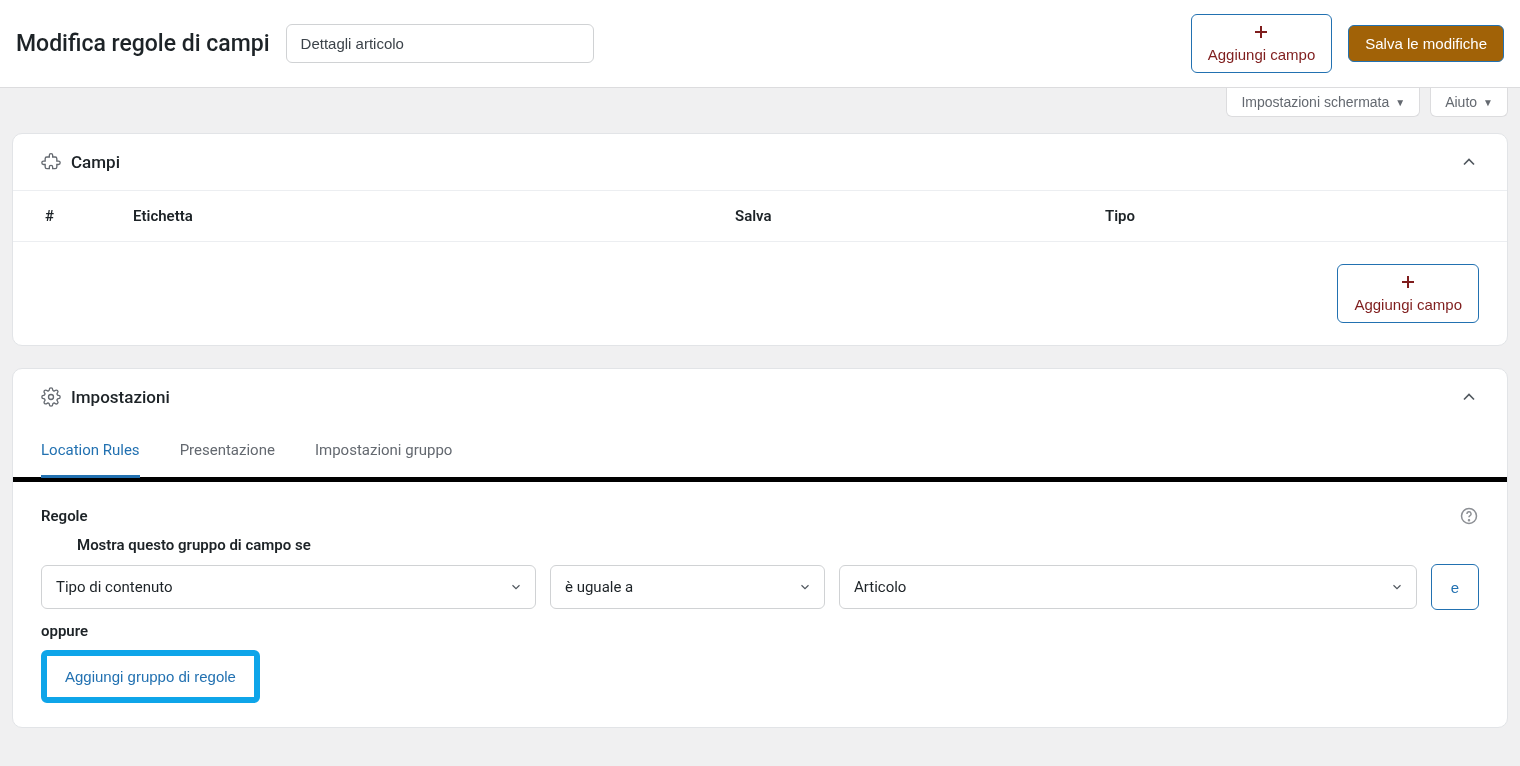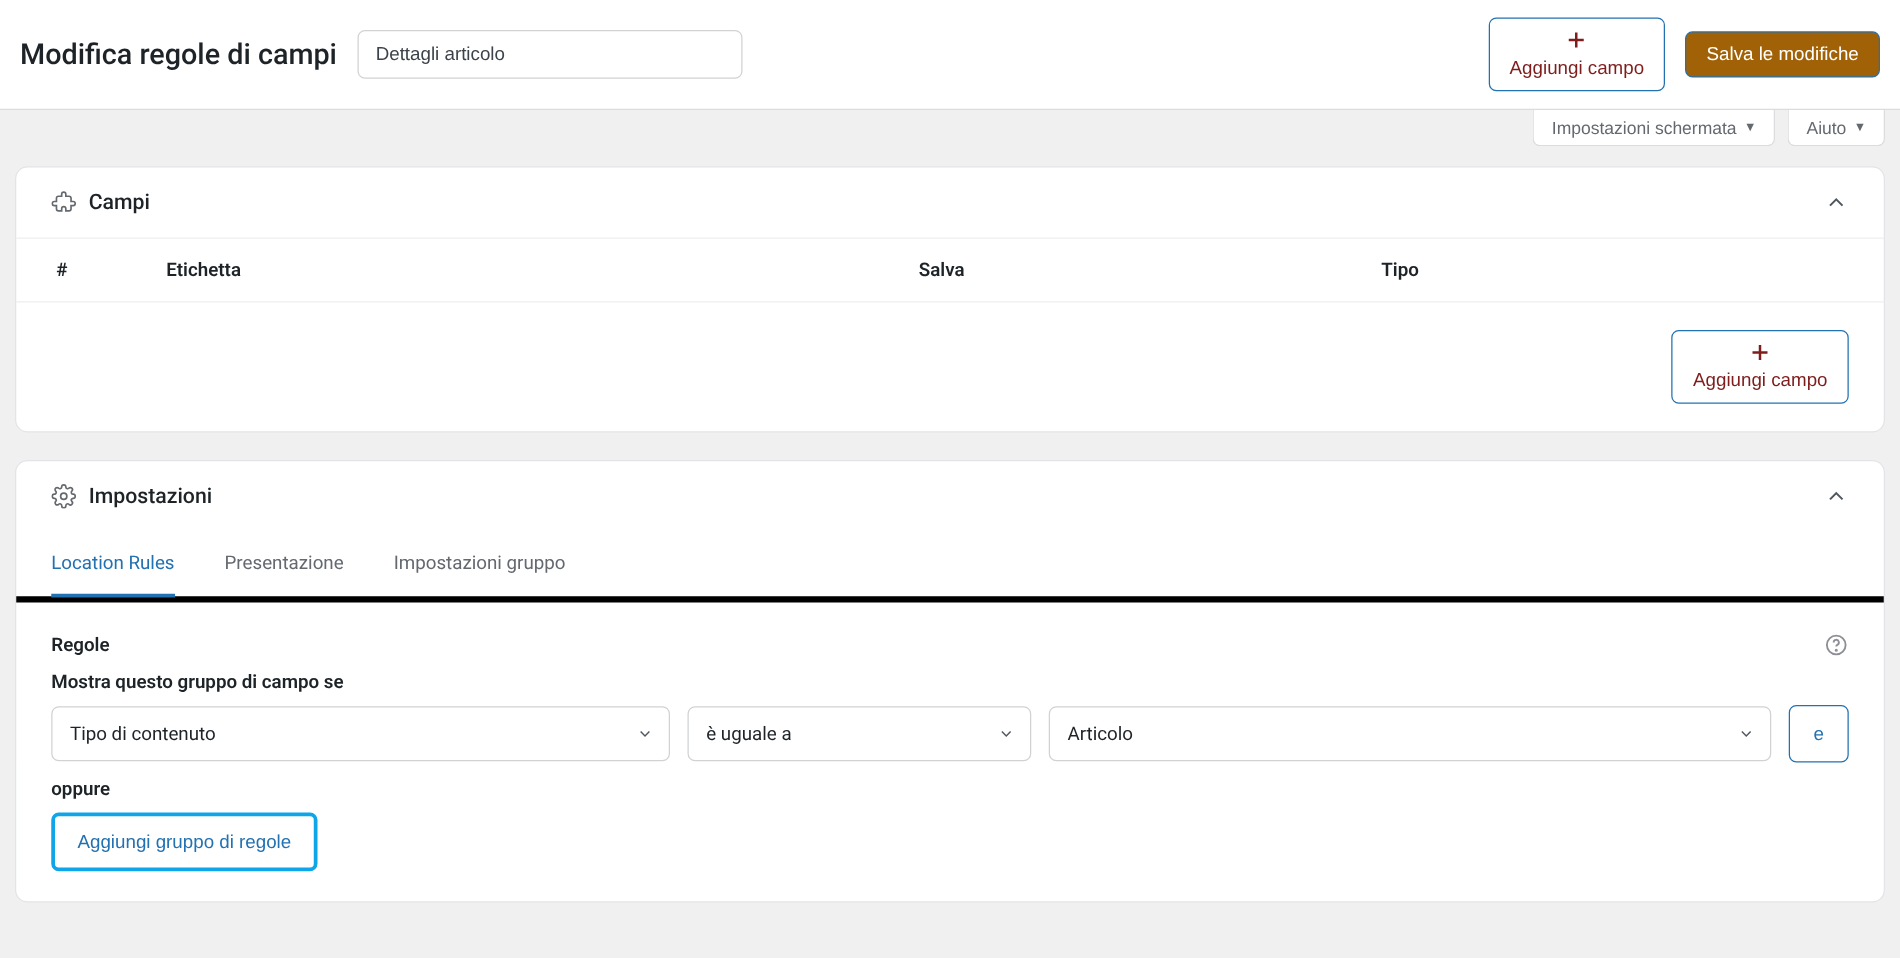--- a/index.html
+++ b/index.html
@@ -28,30 +28,30 @@
 .col-name { width: 370px; }
 .col-type { width: 370px; }
 .panel-footer { padding: 22px 28px; display: flex; justify-content: flex-end; }
 .tabs { display: flex; gap: 40px; padding: 0 28px; border-bottom: 5px solid #000000; }
 .tab { padding: 16px 0; font-size: 15px; color: #646970; cursor: pointer; border-bottom: 3px solid transparent; margin-bottom: -1px; }
 .tab.active { color: #2271b1; border-bottom-color: #2271b1; }
 .settings-body { padding: 24px 28px; }
 .rules-header { display: flex; justify-content: space-between; align-items: center; margin-bottom: 10px; }
 .rules-header span { font-weight: 600; font-size: 15px; color: #1d2327; }
 .help-icon { width: 20px; height: 20px; stroke: #8c8f94; fill: none; stroke-width: 1.8; cursor: pointer; }
-.rules-sub { font-weight: 600; font-size: 15px; margin-bottom: 10px; color: #1d2327; }
+.rules-sub { font-weight: 600; font-size: 15px; margin-bottom: 10px; color: #1d2327; margin-left: 36px; }
 .rule-row { display: flex; gap: 14px; align-items: center; margin-bottom: 12px; }
 .select { position: relative; border: 1px solid #d0d2d4; border-radius: 6px; background: #fff; padding: 12px 34px 12px 14px; font-size: 15px; color: #1d2327; cursor: pointer; }
 .select .chev { position: absolute; right: 12px; top: 50%; transform: translateY(-50%); width: 14px; height: 14px; stroke: #50575e; fill: none; stroke-width: 2; }
 .sel-1 { flex: 0 0 495px; }
 .sel-2 { flex: 0 0 275px; }
 .sel-3 { flex: 1; }
 .and-btn { border: 1px solid #2271b1; color: #2271b1; background: #fff; border-radius: 6px; width: 48px; height: 46px; font-size: 15px; cursor: pointer; }
 .or-label { font-weight: 600; font-size: 15px; color: #1d2327; margin-bottom: 10px; }
-.add-rule-group { border: 3px solid #0ea5e9; color: #2271b1; background: #fff; border-radius: 6px; padding: 12px 18px; font-size: 15px; cursor: pointer; }
+.add-rule-group { border: 6px solid #0ea5e9; color: #2271b1; background: #fff; border-radius: 6px; padding: 12px 18px; font-size: 15px; cursor: pointer; }
 </style>
 </head>
 <body>
 
 <div class="topbar">
   <h1>Modifica regole di campi</h1>
   <input class="title-input" type="text" value="Dettagli articolo" style="">
   <div class="topbar-spacer"></div>
   <button class="btn btn-outline-primary">
     <svg class="plus-icon" viewBox="0 0 16 16">

